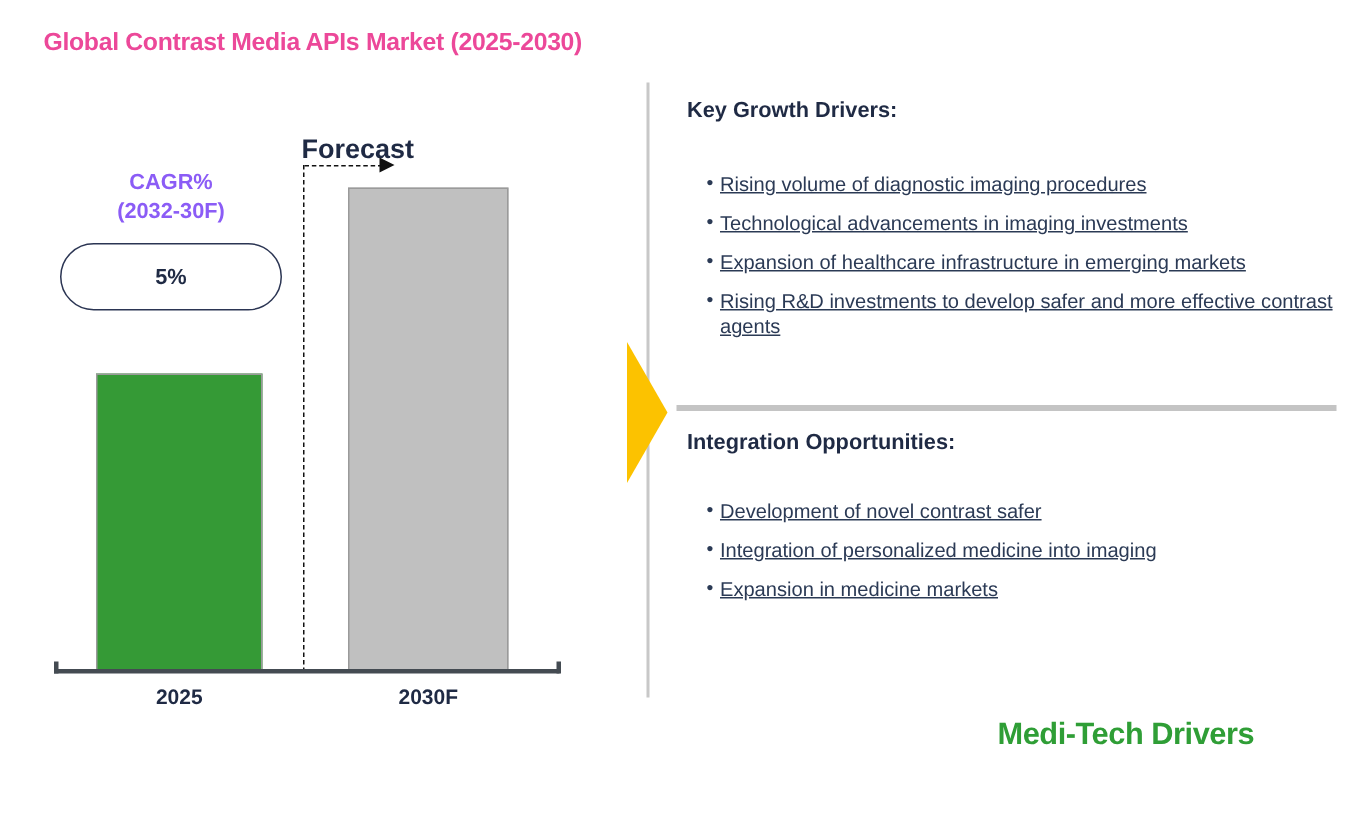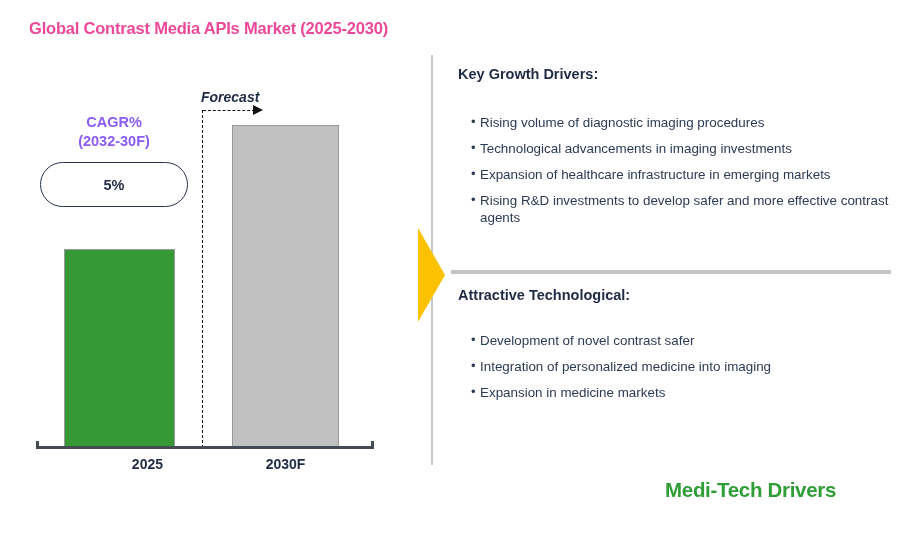--- a/index.html
+++ b/index.html
@@ -31,21 +31,21 @@
   .cagr-pill {
     position:absolute; left:40px; top:162px; width:148px; height:45px;
     border:1.6px solid #2b3553; border-radius:23px; background:#fff;
     display:flex; align-items:center; justify-content:center;
   }
   .cagr-pill span { font-size:14.5px; font-weight:bold; color:#1f2a44; }
 
   
   .forecast-label {
     position:absolute; left:201px; top:89px;
-    font-size:14px; font-weight:bold; color:#1f2a44; white-space:nowrap;font-style:italic;
+    font-size:18px; font-weight:bold; color:#1f2a44; white-space:nowrap;
   }
   .forecast-harrow {
     position:absolute; left:203px; top:110px; width:52px; height:0;
     border-top:1.6px dashed #111;
   }
   .forecast-arrowhead {
     position:absolute; left:253px; top:105px;
     width:0; height:0;
     border-top:5.5px solid transparent;
     border-bottom:5.5px solid transparent;
@@ -72,21 +72,21 @@
     position:absolute; left:36px; top:446px; width:337px; height:3px;
     background:#444b52;
   }
   #axis-tick-left  { position:absolute; left:36px;  top:441px; width:2.5px; height:8px; background:#444b52; }
   #axis-tick-right { position:absolute; left:371px; top:441px; width:2.5px; height:8px; background:#444b52; }
 
   .axis-cat {
     position:absolute; top:456px; font-size:14px; font-weight:bold;
     color:#1f2a44; text-align:center;
   }
-  #cat-2025 { left:52px;  width:111px;text-align:right; }
+  #cat-2025 { left:64px;  width:111px; }
   #cat-2030 { left:232px; width:107px; }
 
   
   #v-divider {
     position:absolute; left:431px; top:55px; width:1.6px; height:410px;
     background:#c8c8c8;
   }
   #yellow-arrow {
     position:absolute; left:418px; top:228px;
     width:0; height:0;
@@ -111,21 +111,21 @@
 
   .bullet-item {
     display:flex; align-items:flex-start;
     font-size:13.4px; line-height:1.30; color:#263category;
     color:#2b3a55; margin-bottom:8.5px;
   }
   .bullet-dot {
     flex:0 0 22px; font-size:13px; line-height:1.30;
     color:#2b3a55; text-align:left; padding-left:13px;
   }
-  .bullet-text { flex:1 1 auto; }
+  .bullet-text { flex:1 1 auto;text-decoration:underline; }
 
   #h-divider {
     position:absolute; left:1px; top:270px; width:440px; height:3.5px;
     background:#c4c4c4;
   }
 
   
   #logo {
     position:absolute; left:665px; top:478px;
     font-size:20.5px; font-weight:bold; color:#2f9e36;
@@ -187,21 +187,21 @@
         <span class="bullet-text">Expansion of healthcare infrastructure in emerging markets</span>
       </div>
       <div class="bullet-item">
         <span class="bullet-dot">•</span>
         <span class="bullet-text">Rising R&amp;D investments to develop safer and more effective contrast agents</span>
       </div>
     </div>
 
     <div id="h-divider"></div>
 
-    <div class="section-heading" id="opps-heading">Attractive Technological:</div>
+    <div class="section-heading" id="opps-heading">Integration Opportunities:</div>
 
     <div class="bullet-list" id="opps-list">
       <div class="bullet-item">
         <span class="bullet-dot">•</span>
         <span class="bullet-text">Development of novel contrast safer</span>
       </div>
       <div class="bullet-item">
         <span class="bullet-dot">•</span>
         <span class="bullet-text">Integration of personalized medicine into imaging</span>
       </div>

